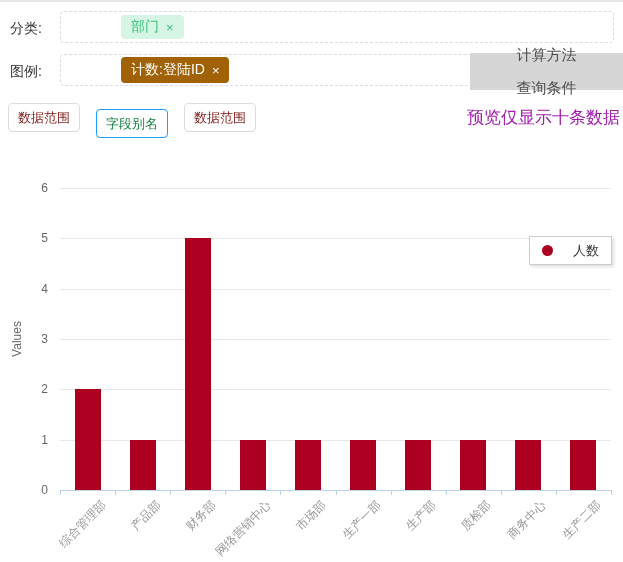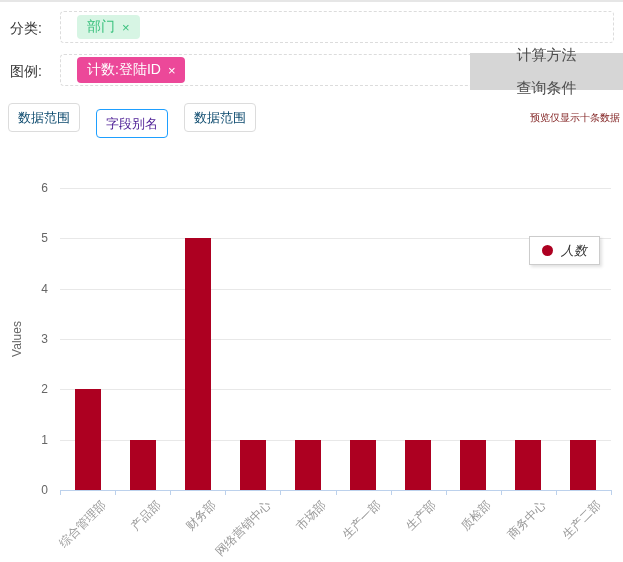--- a/index.html
+++ b/index.html
@@ -15,62 +15,62 @@
   .row-label{position:absolute;left:10px;font-size:14px;color:#333;line-height:34px;}
   .field{
     position:absolute;left:60px;width:554px;height:32px;background:#fff;
     border:1px dashed #dcdcdc;border-radius:4px;display:flex;align-items:center;
     padding-left:16px;box-sizing:border-box;
   }
   .field-category{top:11px;}
   .field-legend{top:54px;}
   .tag{
     display:inline-flex;align-items:center;height:24px;padding:0 10px;
-    border-radius:4px;font-size:14px;white-space:nowrap;
+    border-radius:4px;font-size:14px;white-space:nowrap;margin-left:44px;
   }
   .tag-green{background:#d7f5e4;color:#3ac17e;}
-  .tag-blue{background:#ec4899;color:#fff;height:26px;}
+  .tag-blue{background:#a16207;color:#fff;height:26px;}
   .tag .close{margin-left:7px;font-size:13px;cursor:pointer;}
 
   .context-menu{
     position:absolute;left:470px;top:53px;width:153px;height:37px;background:#d6d6d6;
     display:flex;align-items:center;justify-content:center;gap:14px;z-index:5;flex-direction:column;
   }
   .context-menu span{font-size:15px;color:#4d4d4d;cursor:pointer;white-space:nowrap;}
 
   
   .toolbar{position:absolute;left:8px;top:103px;height:29px;display:flex;gap:16px;align-items:center;}
   .tbtn{
     height:29px;padding:0 9px;box-sizing:border-box;background:#fff;
-    border:1px solid #dcdcdc;border-radius:4px;font-size:13px;color:#0c4a6e;
+    border:1px solid #dcdcdc;border-radius:4px;font-size:13px;color:#7f1d1d;
     font-family:inherit;cursor:pointer;line-height:27px;white-space:nowrap;
   }
-  .tbtn.active{border-color:#1e9fff;color:#4c1d95;margin-top:12px;}
-  .preview-note{position:absolute;right:3px;top:103px;line-height:29px;font-size:10px;color:#7f1d1d;white-space:nowrap;}
+  .tbtn.active{border-color:#1e9fff;color:#15803d;margin-top:12px;}
+  .preview-note{position:absolute;right:3px;top:103px;line-height:29px;font-size:17px;color:#a21caf;white-space:nowrap;}
 
   
   .chart{position:absolute;left:0;top:0;width:623px;height:562px;pointer-events:none;}
   .chart *{pointer-events:auto;}
   .gridline{position:absolute;height:1px;background:#e8e8e8;}
   .axis-x{position:absolute;height:1px;background:#bcd1ec;}
   .axis-tick{position:absolute;width:1px;height:5px;background:#bcd1ec;}
   .ytick{position:absolute;width:40px;text-align:right;font-size:12px;color:#666;transform:translateY(-50%);}
   .ylabel{
     position:absolute;font-size:12px;color:#666;white-space:nowrap;
     transform:translate(-50%,-50%) rotate(-90deg);
   }
   .bar{position:absolute;}
   .xlabel{
     position:absolute;white-space:nowrap;font-size:12px;color:#999;
     transform:rotate(-45deg);transform-origin:100% 0;
   }
   .legend{
     position:absolute;left:529px;top:236px;height:27px;padding:0 12px;
-    background:#fff;border:1px solid #ccc;display:flex;align-items:center;gap:8px;
-    box-shadow:2px 2px 3px rgba(0,0,0,0.12);z-index:4;cursor:pointer;font-style:italic;
+    background:#fff;border:1px solid #ccc;display:flex;align-items:center;gap:20px;
+    box-shadow:2px 2px 3px rgba(0,0,0,0.12);z-index:4;cursor:pointer;
   }
   .legend-dot{width:11px;height:11px;border-radius:50%;}
   .legend-name{font-size:13px;color:#333;}
 </style>
 </head>
 <body>
 
 <div class="screen">
   <div class="top-divider"></div>
 

